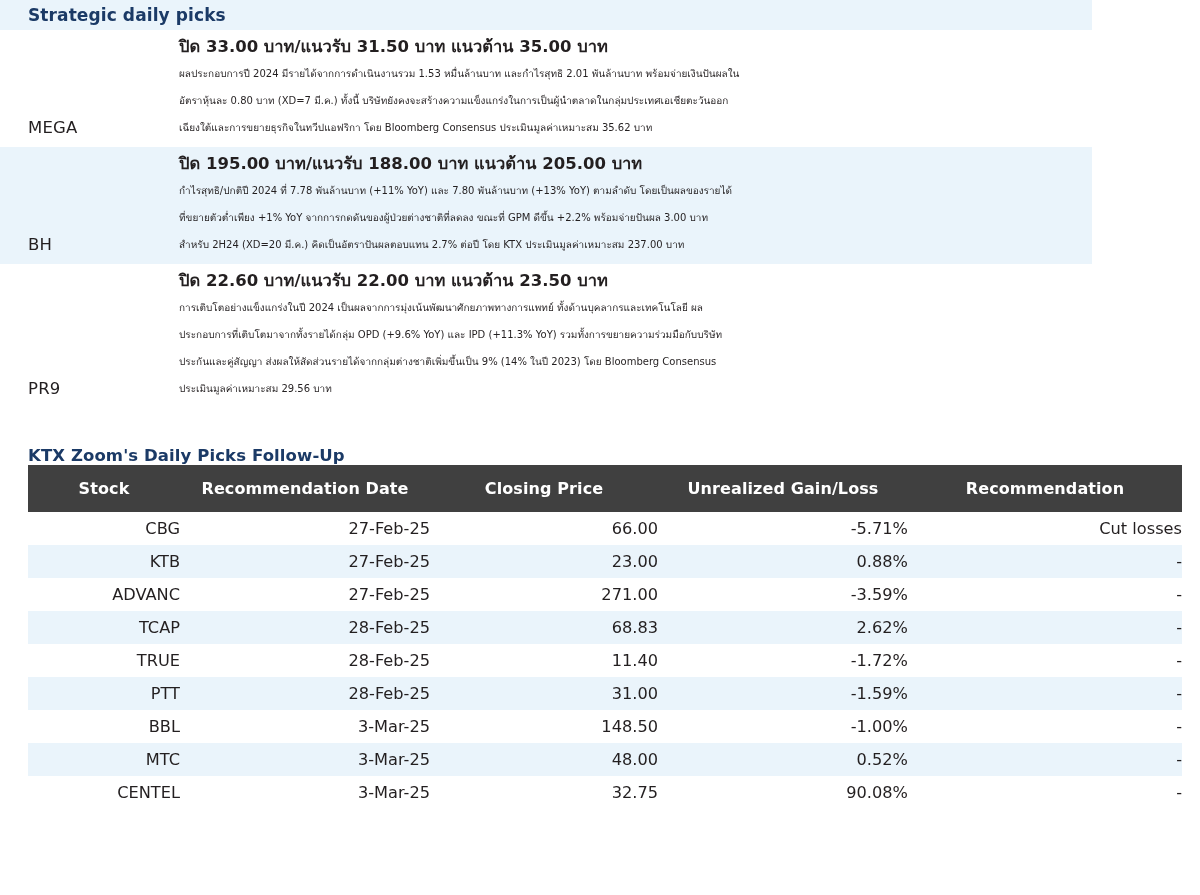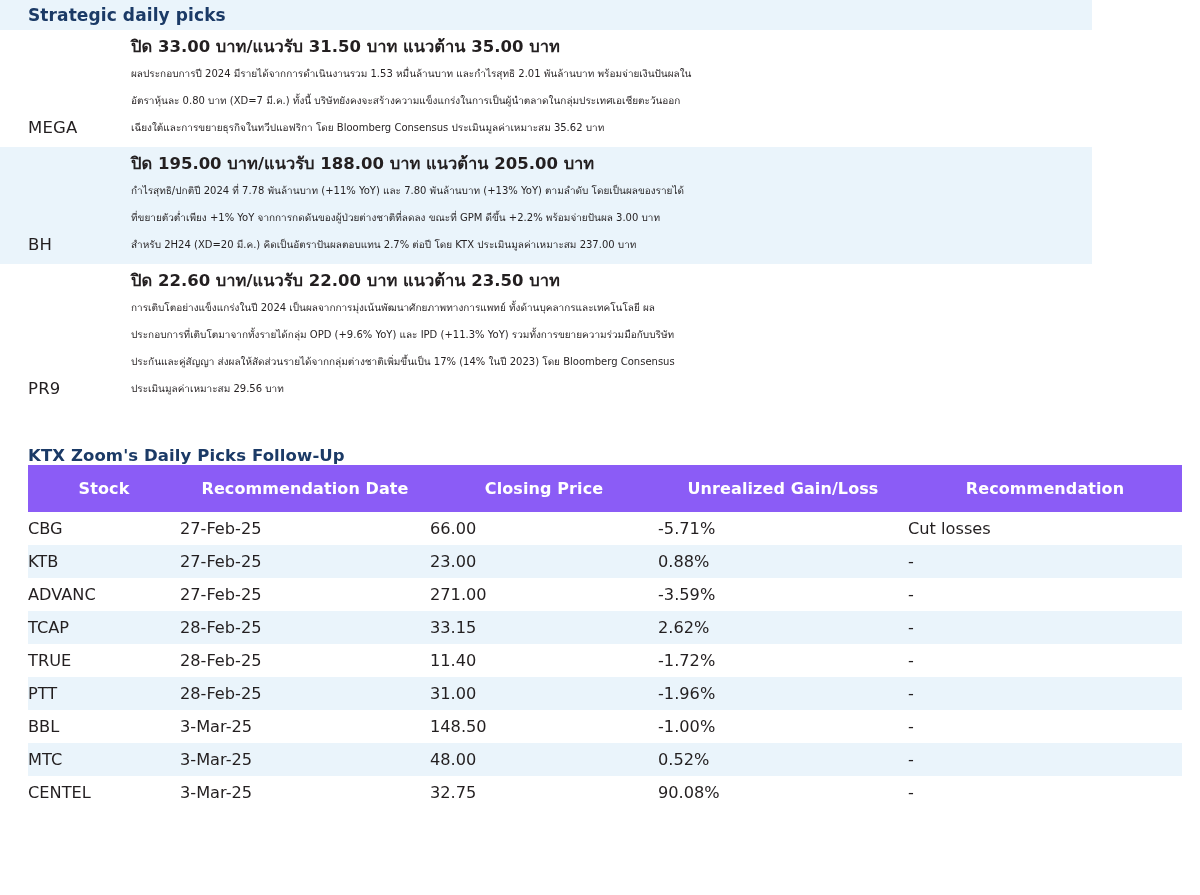--- a/index.html
+++ b/index.html
@@ -53,20 +53,21 @@
     flex: 0 0 103px;
     font-size: 16.5px;
     color: #231f20;
     line-height: 27px;
     padding-top: 1px;
     letter-spacing: .2px;
   }
   .pick-body {
     flex: 1 1 auto;
     min-width: 0;
+    margin-left: 48px;
   }
   .pick-headline {
     font-size: 16.5px;
     font-weight: bold;
     color: #231f20;
     line-height: 27px;
     white-space: nowrap;
   }
   .pick-detail {
     font-size: 10px;
@@ -92,35 +93,35 @@
     color: #1b3a66;
     line-height: 1;
     letter-spacing: .1px;
   }
   table.followup {
     border-collapse: collapse;
     width: 1154px;
     table-layout: fixed;
   }
   table.followup thead th {
-    background: #8b5cf6;
+    background: #404040;
     color: #ffffff;
     font-size: 16px;
     font-weight: bold;
     height: 31px;
     text-align: center;
     vertical-align: middle;
     padding: 8px;
     letter-spacing: .1px;
   }
   table.followup tbody td {
     font-size: 16.2px;
     color: #231f20;
     height: 33px;
-    text-align: left;
+    text-align: right;
     vertical-align: middle;
     padding: 0;
   }
   table.followup tbody tr.odd td {
     background: #ffffff;
   }
   table.followup tbody tr.even td {
     background: #eaf4fb;
   }
 
@@ -162,21 +163,21 @@
           </div>
         </div>
       </div>
       <div class="pick-row">
         <div class="pick-symbol">PR9</div>
         <div class="pick-body">
           <div class="pick-headline">ปิด 22.60 บาท/แนวรับ 22.00 บาท แนวต้าน 23.50 บาท</div>
           <div class="pick-detail">
             <span class="ln">การเติบโตอย่างแข็งแกร่งในปี 2024 เป็นผลจากการมุ่งเน้นพัฒนาศักยภาพทางการแพทย์ ทั้งด้านบุคลากรและเทคโนโลยี ผล</span>
             <span class="ln">ประกอบการที่เติบโตมาจากทั้งรายได้กลุ่ม OPD (+9.6% YoY) และ IPD (+11.3% YoY) รวมทั้งการขยายความร่วมมือกับบริษัท</span>
-            <span class="ln">ประกันและคู่สัญญา ส่งผลให้สัดส่วนรายได้จากกลุ่มต่างชาติเพิ่มขึ้นเป็น 17% (14% ในปี 2023) โดย Bloomberg Consensus</span>
+            <span class="ln">ประกันและคู่สัญญา ส่งผลให้สัดส่วนรายได้จากกลุ่มต่างชาติเพิ่มขึ้นเป็น 9% (14% ในปี 2023) โดย Bloomberg Consensus</span>
             <span class="ln">ประเมินมูลค่าเหมาะสม 29.56 บาท</span>
           </div>
         </div>
       </div>
     </div>
 </div>
 
 <div class="gap-block"></div>
 
 <div class="table-section">
@@ -217,36 +218,36 @@
         <tr class="odd">
           <td>ADVANC</td>
           <td>27-Feb-25</td>
           <td>271.00</td>
           <td>-3.59%</td>
           <td>-</td>
         </tr>
         <tr class="even">
           <td>TCAP</td>
           <td>28-Feb-25</td>
-          <td>33.15</td>
+          <td>68.83</td>
           <td>2.62%</td>
           <td>-</td>
         </tr>
         <tr class="odd">
           <td>TRUE</td>
           <td>28-Feb-25</td>
           <td>11.40</td>
           <td>-1.72%</td>
           <td>-</td>
         </tr>
         <tr class="even">
           <td>PTT</td>
           <td>28-Feb-25</td>
           <td>31.00</td>
-          <td>-1.96%</td>
+          <td>-1.59%</td>
           <td>-</td>
         </tr>
         <tr class="odd">
           <td>BBL</td>
           <td>3-Mar-25</td>
           <td>148.50</td>
           <td>-1.00%</td>
           <td>-</td>
         </tr>
         <tr class="even">

